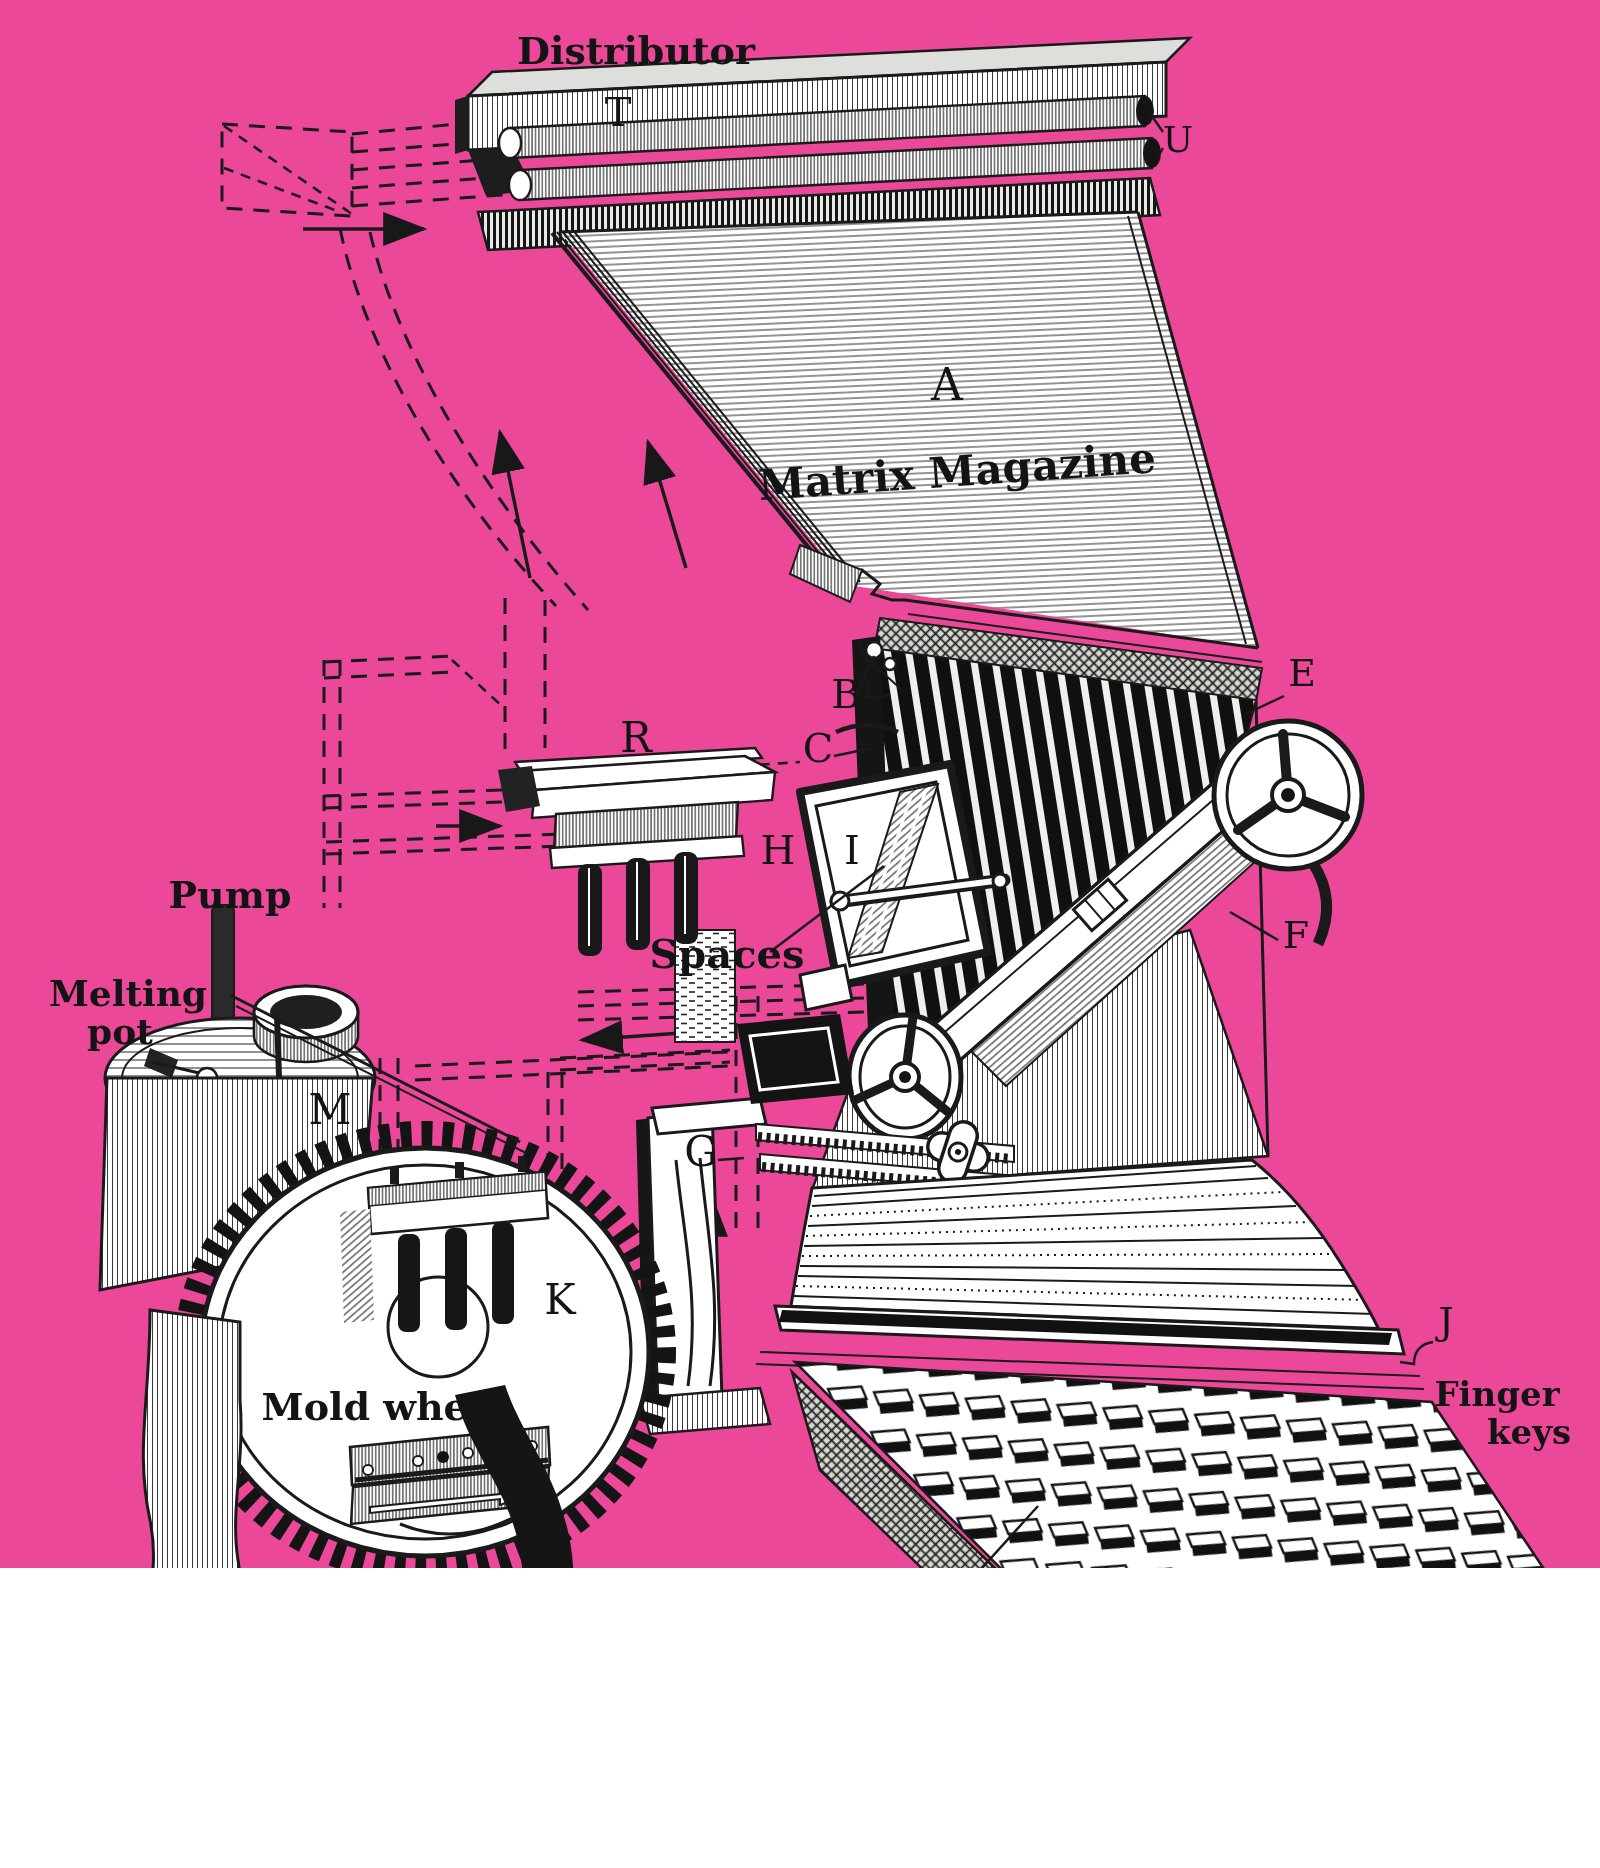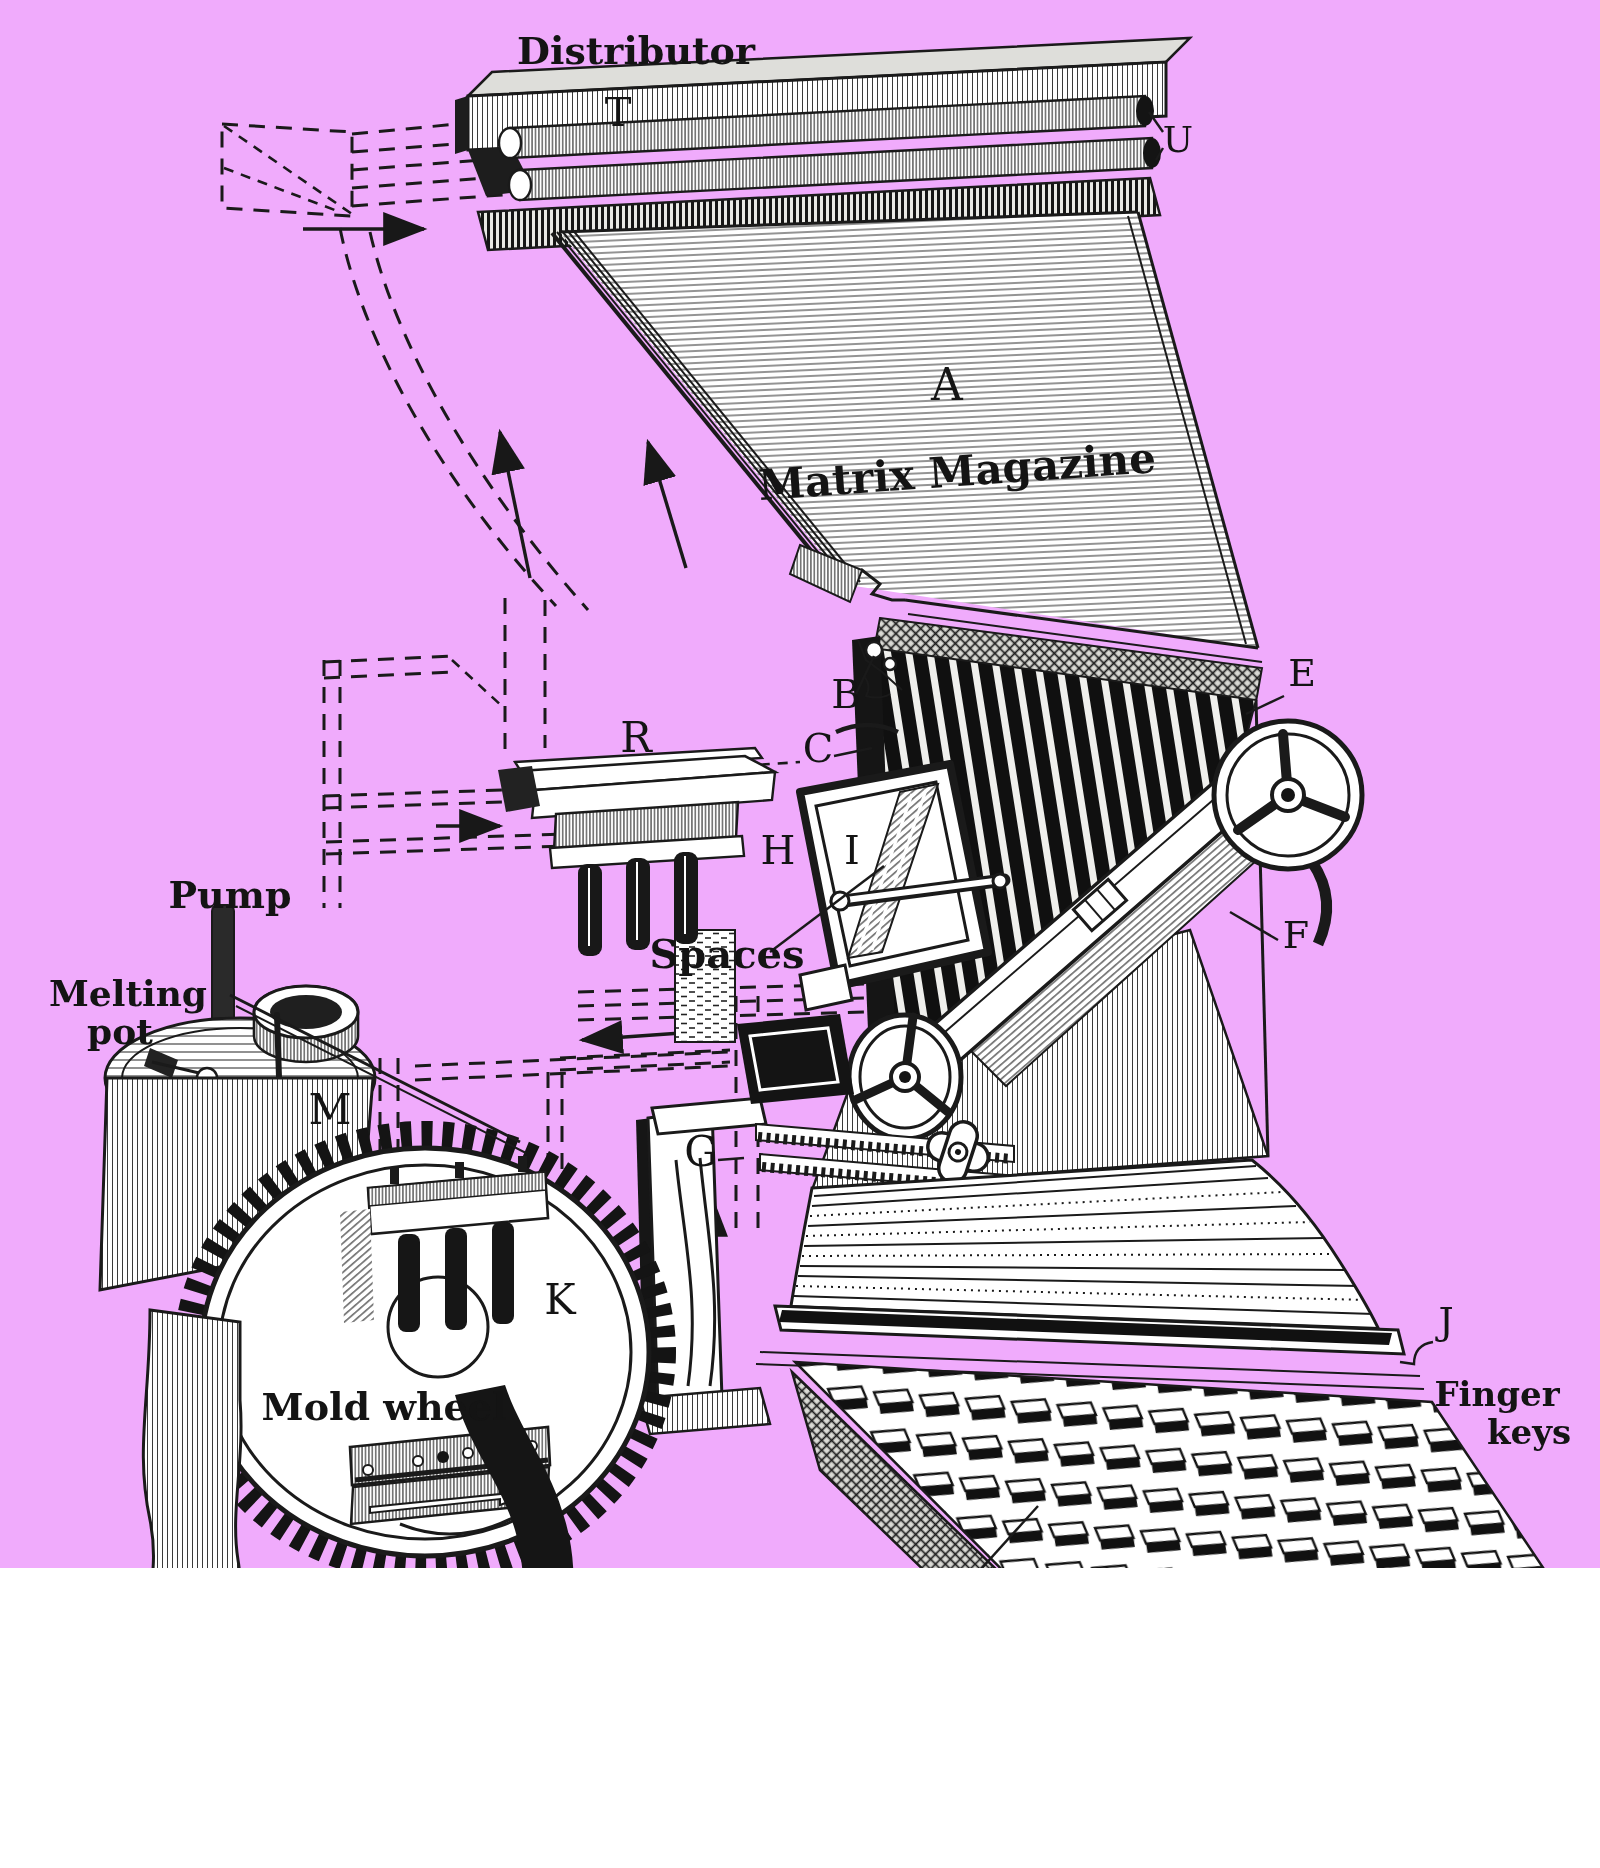--- a/index.html
+++ b/index.html
@@ -1,16 +1,16 @@
 <!DOCTYPE html>
 <html><head>
 <meta charset="utf-8">
 <style>
   html,body{margin:0;padding:0;background:#ffffff;}
-  .canvas{position:relative;width:1600px;height:1568px;background:#f0abfc;overflow:hidden;}
+  .canvas{position:relative;width:1600px;height:1568px;background:#ec4899;overflow:hidden;}
   svg{position:absolute;left:0;top:0;}
   text{text-anchor:middle;}
   .lbl-bl{font-family:"DejaVu Serif",serif;font-weight:bold;fill:#141414;}
   .lbl-rm{font-family:"DejaVu Serif",serif;fill:#141414;}
   .dash{stroke:#1a1a1a;stroke-width:3;stroke-dasharray:16 11;fill:none;}
   .dashf{stroke:#1a1a1a;stroke-width:2.6;stroke-dasharray:10 8;fill:none;}
   .lead{stroke:#1a1a1a;stroke-width:2.4;fill:none;}
   .o2{stroke:#1a1a1a;stroke-width:2;fill:none;}
   .o3{stroke:#1a1a1a;stroke-width:3;fill:none;}
   .arrow{stroke:#1a1a1a;stroke-width:3.4;fill:none;}

